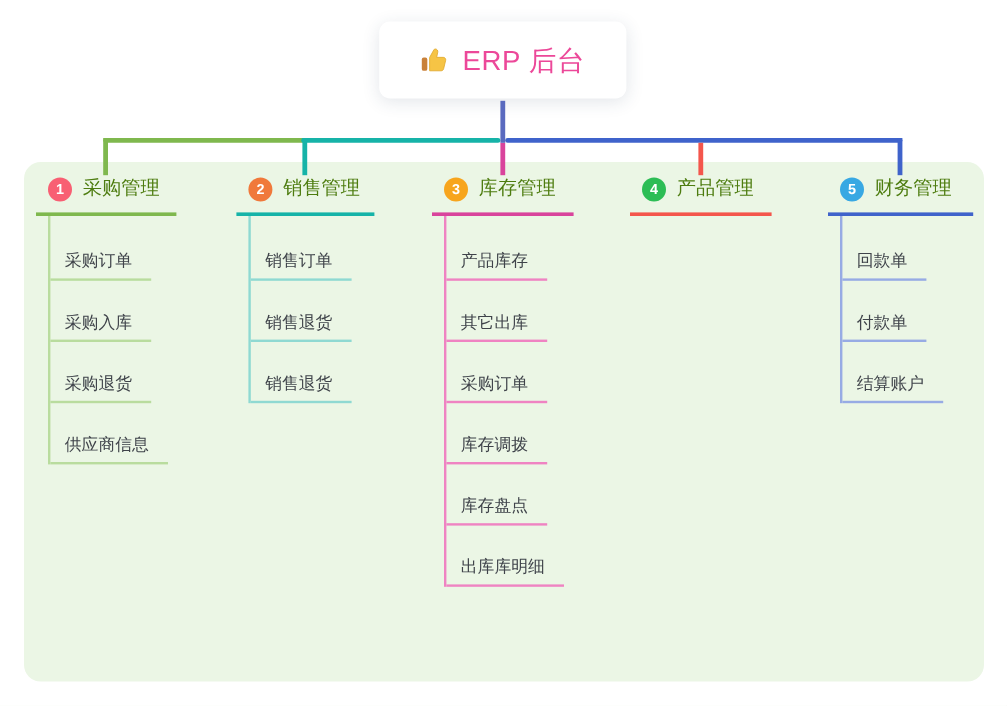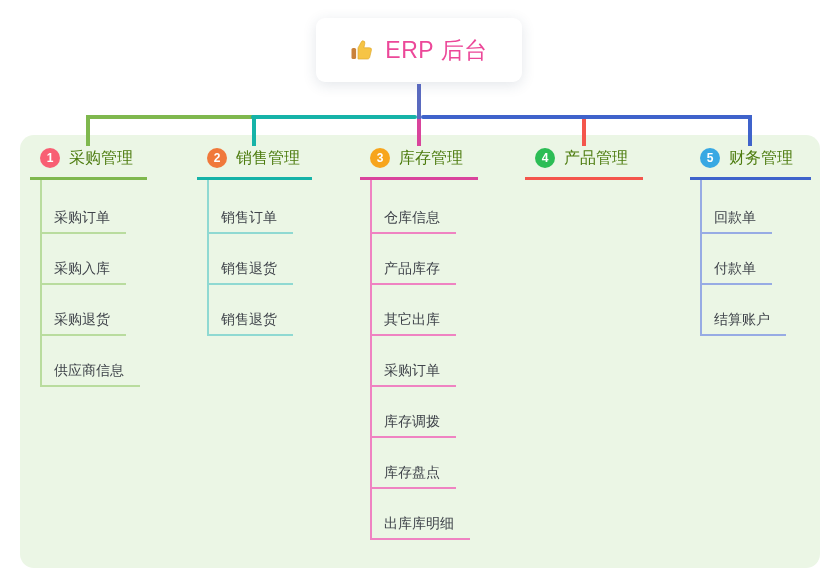--- a/index.html
+++ b/index.html
@@ -122,23 +122,20 @@
     </div>
   </div>
 
   <div class="branch b3">
     <div class="branch-header">
       <span class="badge">3</span>
       <span class="branch-label">库存管理</span>
     </div>
     <div class="children">
       <div class="child">
-          <span class="child-label">仓库信息</span>
-        </div>
-      <div class="child">
           <span class="child-label">产品库存</span>
         </div>
       <div class="child">
           <span class="child-label">其它出库</span>
         </div>
       <div class="child">
           <span class="child-label">采购订单</span>
         </div>
       <div class="child">
           <span class="child-label">库存调拨</span>

